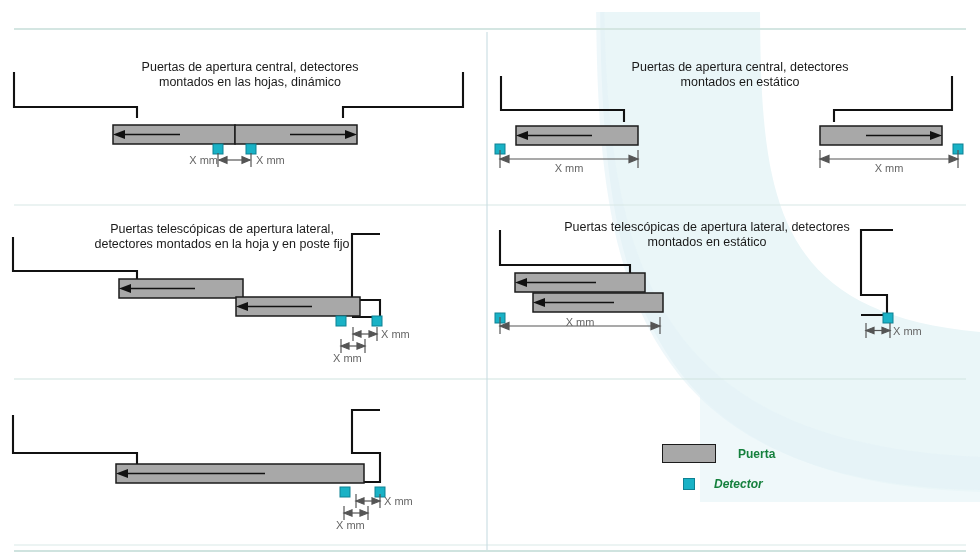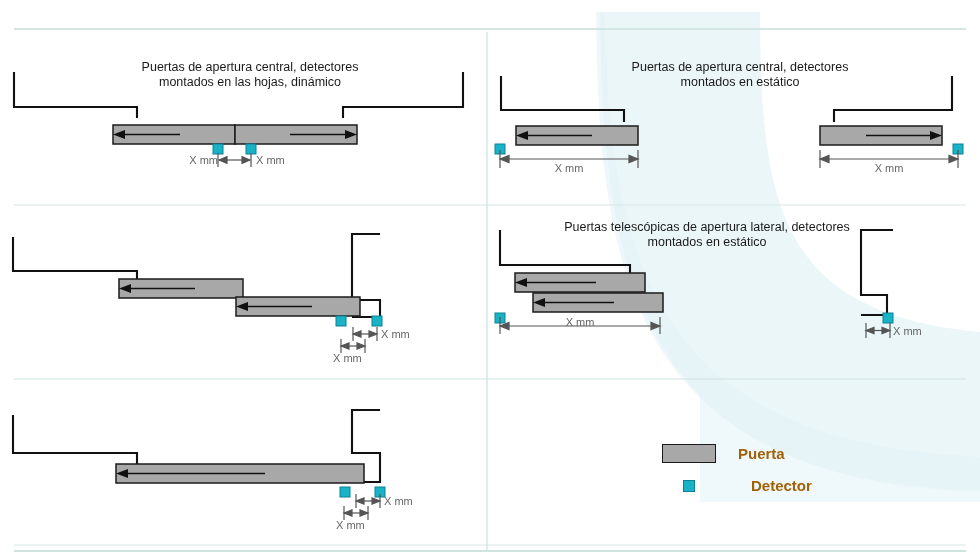--- a/index.html
+++ b/index.html
@@ -29,23 +29,23 @@
   .legend-swatch-door{
     width:54px;height:19px;background:#a8a8a8;
     border:1.4px solid #1b1b1b;box-sizing:border-box;
   }
   .legend-swatch-det{
     width:12px;height:12px;background:#19b2c6;
     border:1px solid #0e8193;box-sizing:border-box;
     margin-left:21px;
   }
   .legend-label{
-    margin-left:22px;font-size:15px;color:#a16207;font-weight:700;
-  }
-  .legend-label.det{margin-left:56px;}
+    margin-left:22px;font-size:12px;color:#15803d;font-weight:700;
+  }
+  .legend-label.det{margin-left:19px;font-style:italic;}
 </style>
 </head>
 <body>
 
 <div id="stage">
 
   <svg id="wm" viewBox="0 0 980 560" xmlns="http://www.w3.org/2000/svg">
     <defs>
       <clipPath id="clipAll">
           <rect x="0" y="0" width="980" height="560"></rect>
@@ -138,20 +138,22 @@
       <line x1="958" y1="138" x2="958" y2="156"></line>
       <line x1="820" y1="147" x2="958" y2="147"></line>
       <polygon points="820,147 829,143.4 829,150.6"></polygon>
       <polygon points="958,147 949,143.4 949,150.6"></polygon>
     </g>
   </svg>
 
   <div class="ttl" style="left:519px;top:149px;width:100px;font-size:11px;color:#666;">X mm</div>
   <div class="ttl" style="left:839px;top:149px;width:100px;font-size:11px;color:#666;">X mm</div>
 
+  <div class="ttl" style="left:22px;top:210px;width:400px;">Puertas telescópicas de apertura lateral,
+detectores montados en la hoja y en poste fijo</div>
 
   <svg class="svgwrap" width="980" height="560" viewBox="0 0 980 560" xmlns="http://www.w3.org/2000/svg">
     <g fill="none" stroke="#111" stroke-width="2.1">
       <path d="M13,225 L13,259 L137,259 L137,271"></path>
       <path d="M380,222 L352,222 L352,288 L380,288 L380,305 L352,305" transform="translate(0,0)"></path>
     </g>
     <g>
       <rect x="119" y="267" width="124" height="19" fill="#a8a8a8" stroke="#1b1b1b" stroke-width="1.5"></rect>
       <line x1="128" y1="276.5" x2="195" y2="276.5" stroke="#111" stroke-width="1.4"></line>
       <polygon points="119,276.5 131,272 131,281" fill="#111"></polygon>

